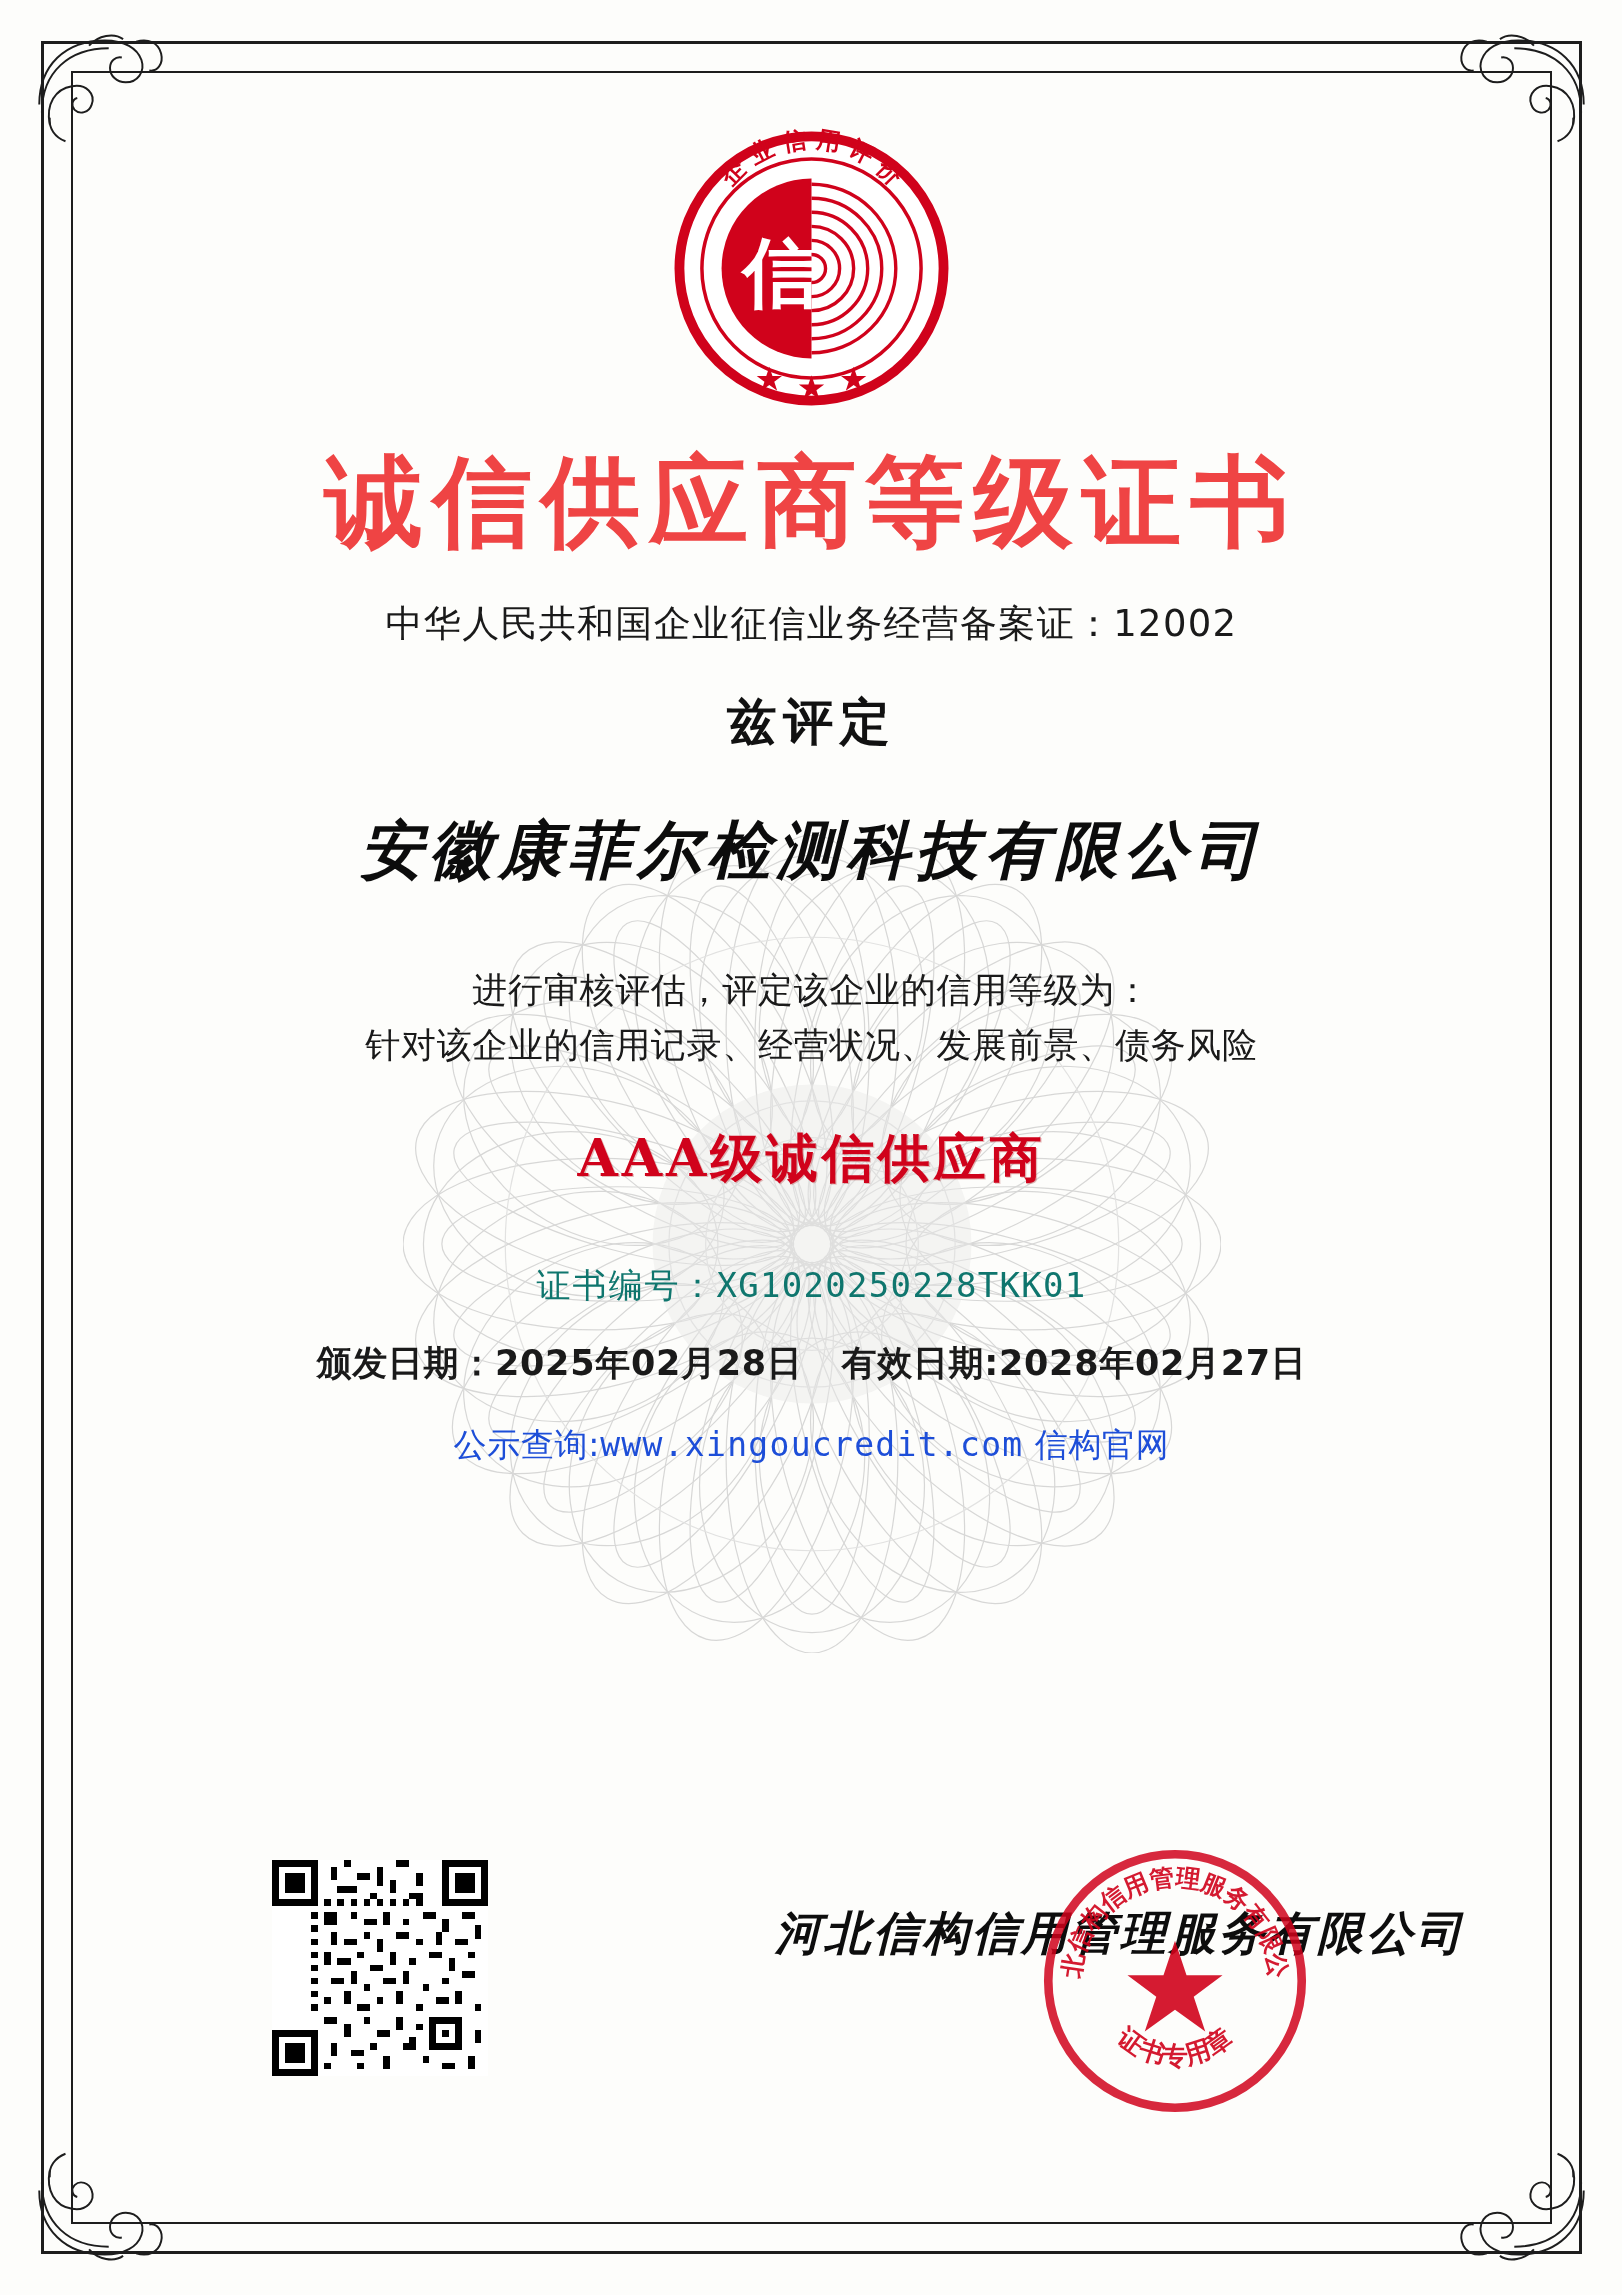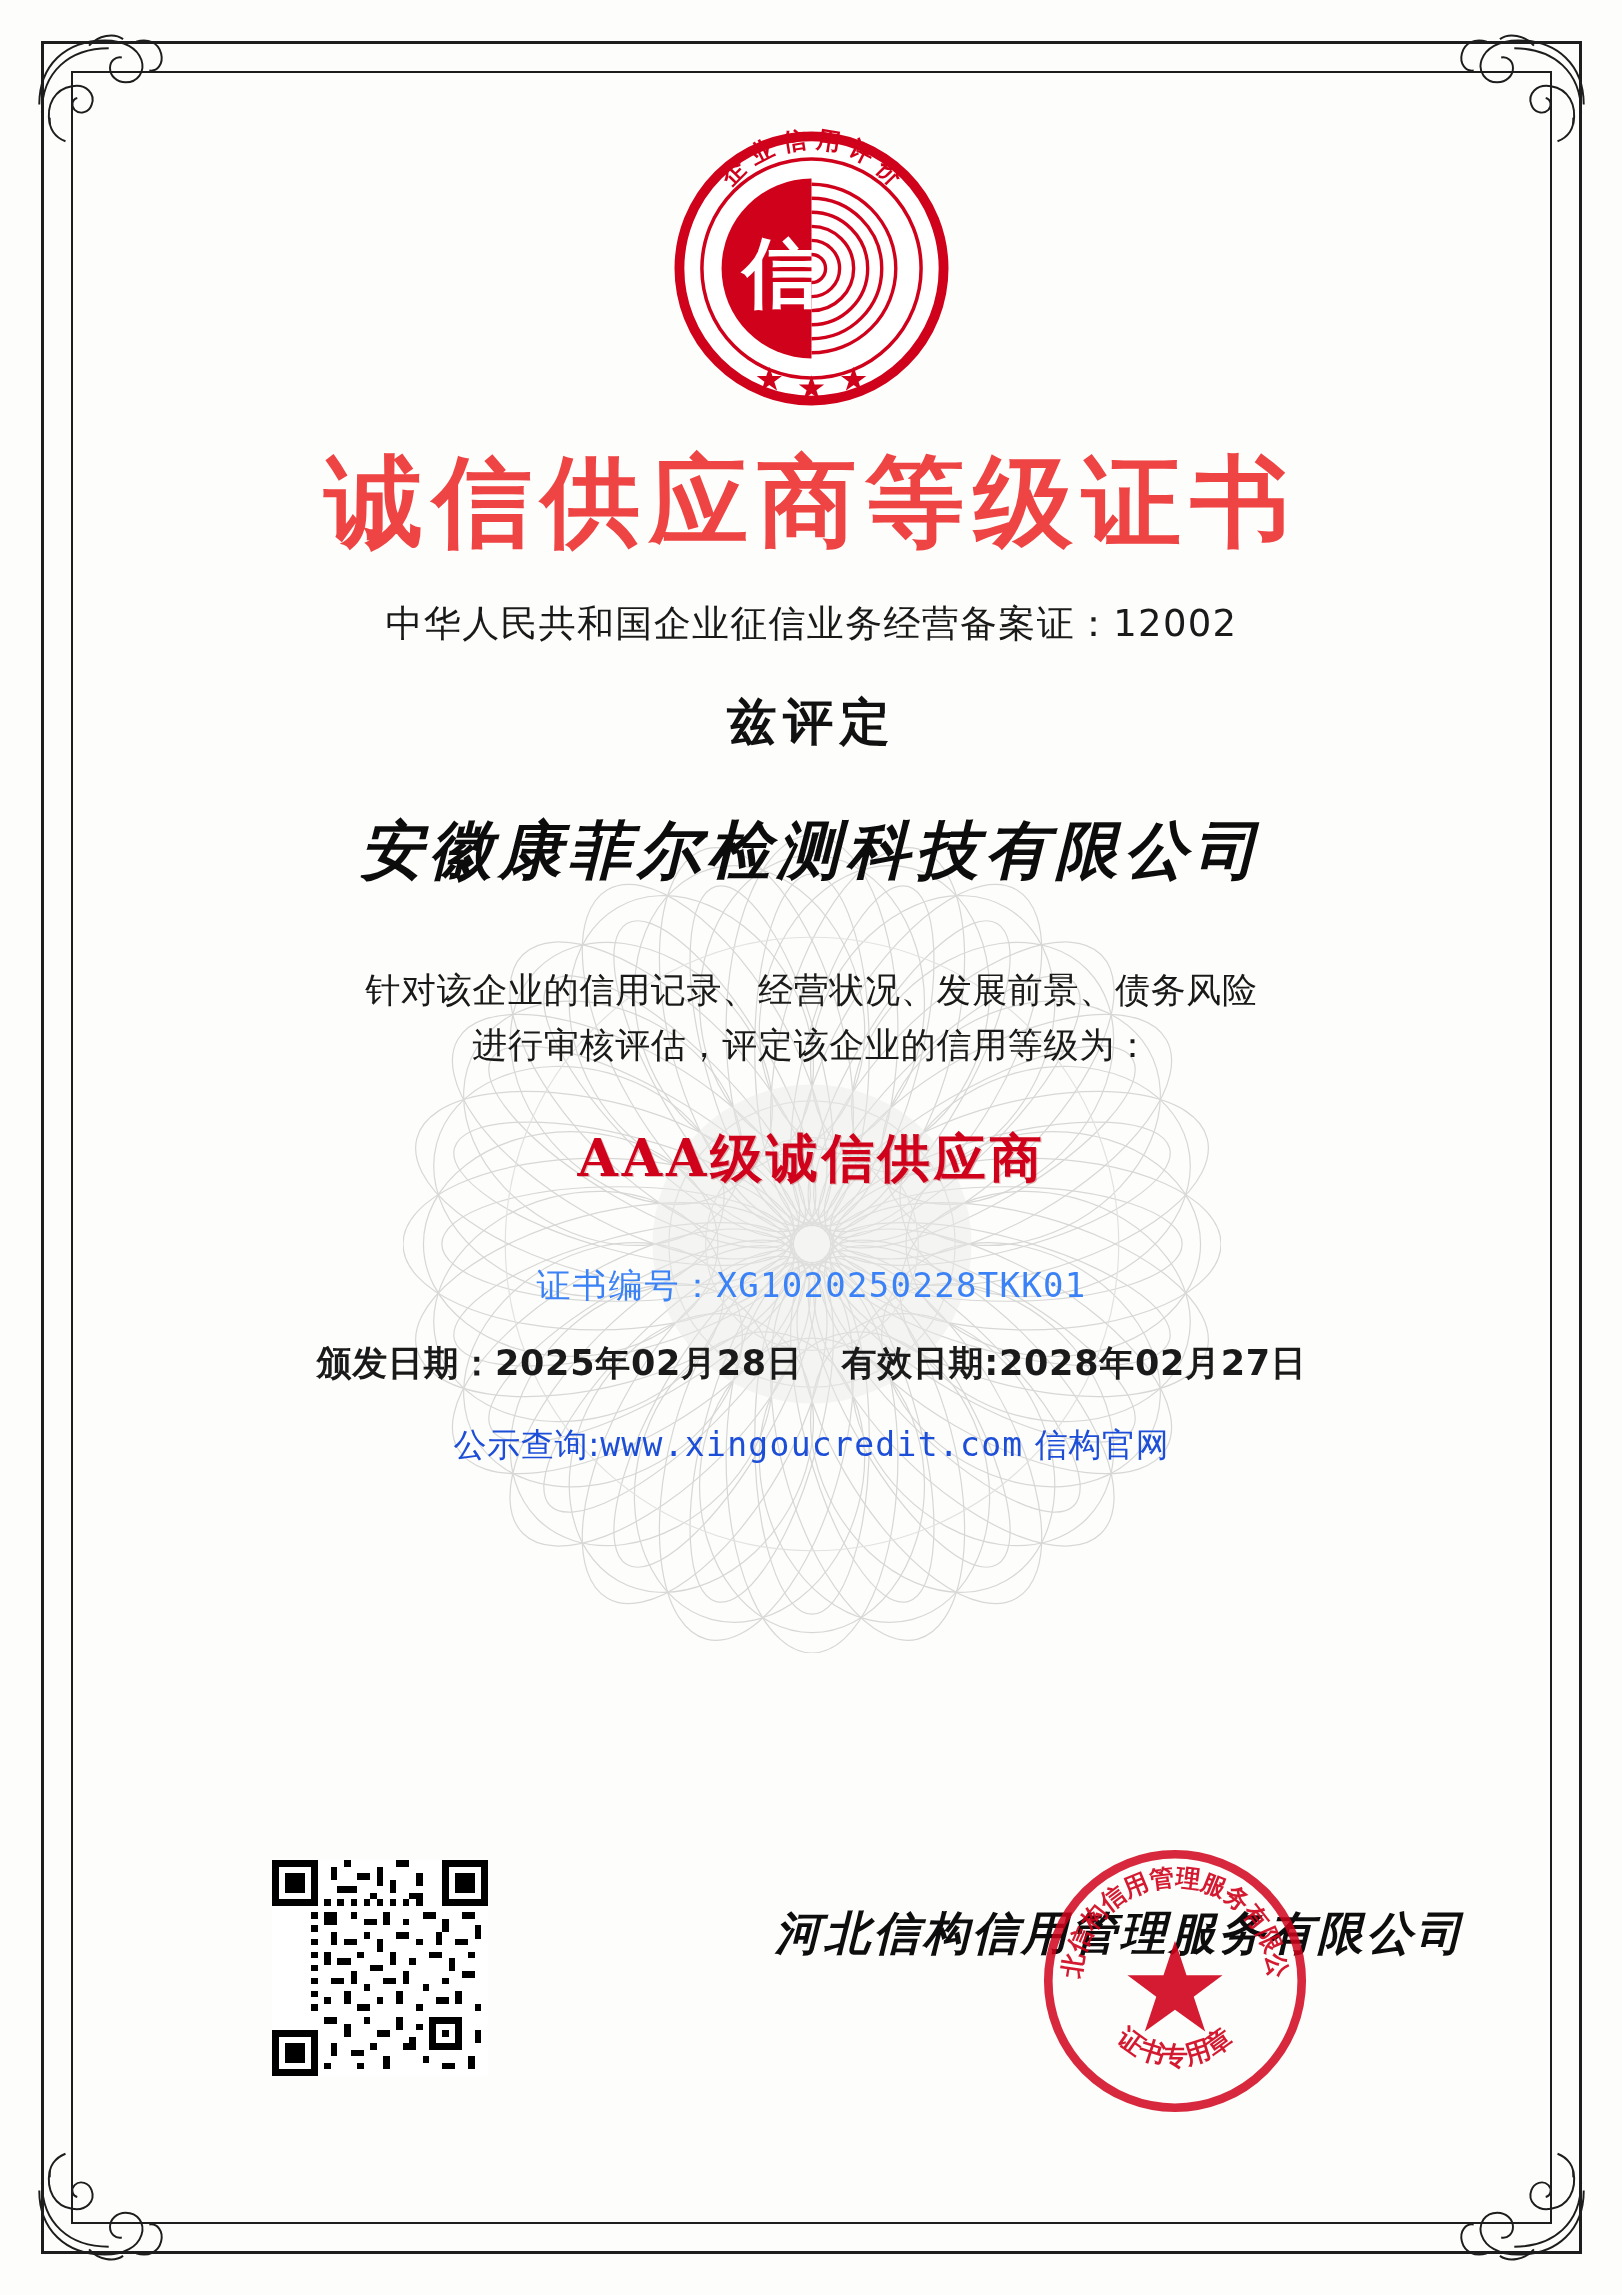--- a/index.html
+++ b/index.html
@@ -138,21 +138,21 @@
     letter-spacing: 3.9px;
     color: #d0021b;
     text-shadow: 1.3px 1.3px 0 rgba(150,0,0,0.25);
   }
 
   .cert-no {
     margin-top: 69px;
     font-family: "DejaVu Sans Mono", "Liberation Mono", monospace;
     font-size: 34px;
     letter-spacing: 1.3px;
-    color: #3b82f6;
+    color: #0f766e;
   }
   .cert-no .label {
     font-family: "DejaVu Sans", "Liberation Sans", sans-serif;
     letter-spacing: 2px;
   }
 
   .dates {
     margin-top: 31px;
     font-family: "DejaVu Sans", "Liberation Sans", sans-serif;
     font-size: 35px;
@@ -343,22 +343,22 @@
 
     <div class="main-title">诚信供应商等级证书</div>
 
     <div class="subtitle">中华人民共和国企业征信业务经营备案证：12002</div>
 
     <div class="award-word">兹评定</div>
 
     <div class="company-name">安徽康菲尔检测科技有限公司</div>
 
     <div class="statement">
+      <div>进行审核评估，评定该企业的信用等级为：</div>
       <div>针对该企业的信用记录、经营状况、发展前景、债务风险</div>
-      <div>进行审核评估，评定该企业的信用等级为：</div>
     </div>
 
     <div class="grade">AAA级诚信供应商</div>
 
     <div class="cert-no">
       <span class="label">证书编号：</span><span>XG1020250228TKK01</span>
     </div>
 
     <div class="dates">
       <span>颁发日期：</span><span>2025年02月28日</span><span class="gap"></span><span>有效日期:</span><span>2028年02月27日</span>

